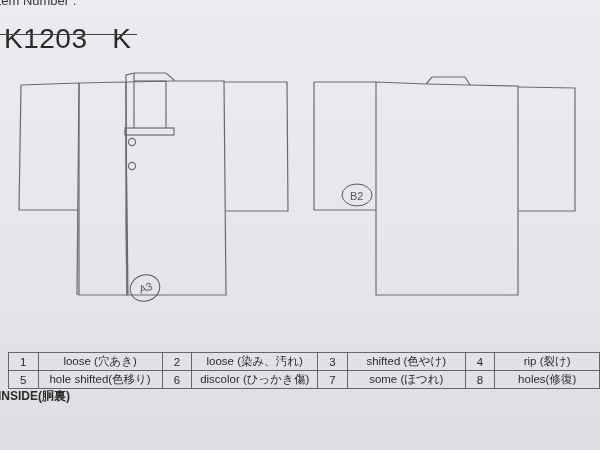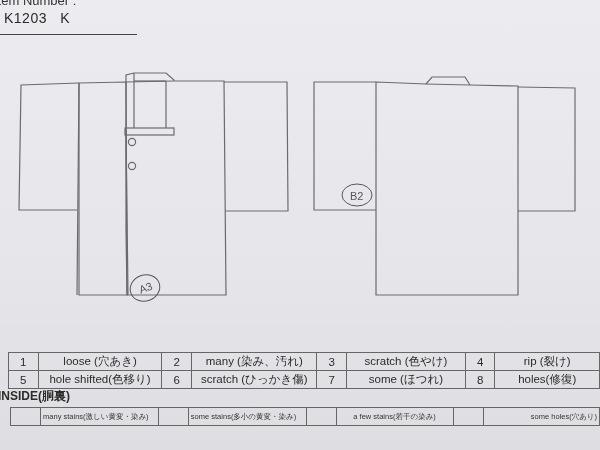--- a/index.html
+++ b/index.html
@@ -1,19 +1,19 @@
 <!DOCTYPE html>
 <html><head>
 <meta charset="utf-8">
 <style>
   html,body{margin:0;padding:0;}
   body{width:600px;height:450px;overflow:hidden;background:#e9e9ed;position:relative;font-family:"Liberation Sans",sans-serif;color:#333;}
   .paper{position:absolute;left:0;top:0;width:600px;height:450px;background:linear-gradient(180deg,#ececf0 0%,#e6e6ea 60%,#dedee2 100%);}
   .hdr-label{position:absolute;left:-6px;top:-7px;font-size:13px;color:#333;}
-  .item-no{position:absolute;left:4px;top:10px;font-size:14px;color:#2a2a2a;letter-spacing:0.5px;}
+  .item-no{position:absolute;left:4px;top:23px;font-size:28px;color:#2a2a2a;letter-spacing:0.5px;}
   .item-line{position:absolute;left:0;top:34px;width:137px;height:1px;background:#444;}
   svg.draw{position:absolute;left:0;top:0;}
   table.legend{position:absolute;left:8px;top:352px;border-collapse:collapse;font-size:11.5px;color:#2b2b2b;}
   table.legend td{border:1px solid #666;height:17px;padding:0 3px;text-align:center;white-space:nowrap;}
   .c-num{width:29px;}
   .c-txt{width:123px;}
   .c-txt.r{width:113px;}
   .inside-lbl{position:absolute;left:-2px;top:388px;font-size:12px;font-weight:bold;color:#2b2b2b;}
   table.inside{position:absolute;left:10px;top:407px;border-collapse:collapse;font-size:7.5px;color:#333;}
   table.inside td{border:1px solid #666;height:17px;padding:0 2px;white-space:nowrap;}
@@ -67,49 +67,35 @@
     </g>
     <text x="350" y="200" font-size="11" fill="#55555f" font-family="Liberation Sans, sans-serif">B2</text>
   </svg>
 
   <table class="legend">
     <tbody>
         <tr>
       <td class="c-num">1</td>
       <td class="c-txt">loose (穴あき)</td>
       <td class="c-num">2</td>
-      <td class="c-txt">many (染み、汚れ)</td>
+      <td class="c-txt">loose (染み、汚れ)</td>
       <td class="c-num">3</td>
-      <td class="c-txt">scratch (色やけ)</td>
+      <td class="c-txt">shifted (色やけ)</td>
       <td class="c-num">4</td>
       <td class="c-txt r">rip (裂け)</td>
     </tr>
     <tr>
       <td class="c-num">5</td>
       <td class="c-txt">hole shifted(色移り)</td>
       <td class="c-num">6</td>
-      <td class="c-txt">scratch (ひっかき傷)</td>
+      <td class="c-txt">discolor (ひっかき傷)</td>
       <td class="c-num">7</td>
       <td class="c-txt">some (ほつれ)</td>
       <td class="c-num">8</td>
       <td class="c-txt r">holes(修復)</td>
     </tr>
   </tbody>
     </table>
 
   <div class="inside-lbl">INSIDE(胴裏)</div>
 
-  <table class="inside">
-    <tbody>
-        <tr>
-      <td class="i-box"></td>
-      <td class="i-txt" style="text-align:left;">many stains(激しい黄変・染み)</td>
-      <td class="i-box"></td>
-      <td class="i-txt" style="text-align:left;">some stains(多小の黄変・染み)</td>
-      <td class="i-box"></td>
-      <td class="i-txt" style="text-align:center;">a few stains(若干の染み)</td>
-      <td class="i-box"></td>
-      <td class="i-txt" style="text-align:right;">some holes(穴あり)</td>
-    </tr>
-  </tbody>
-    </table>
 
 </div>
 
 </body></html>

